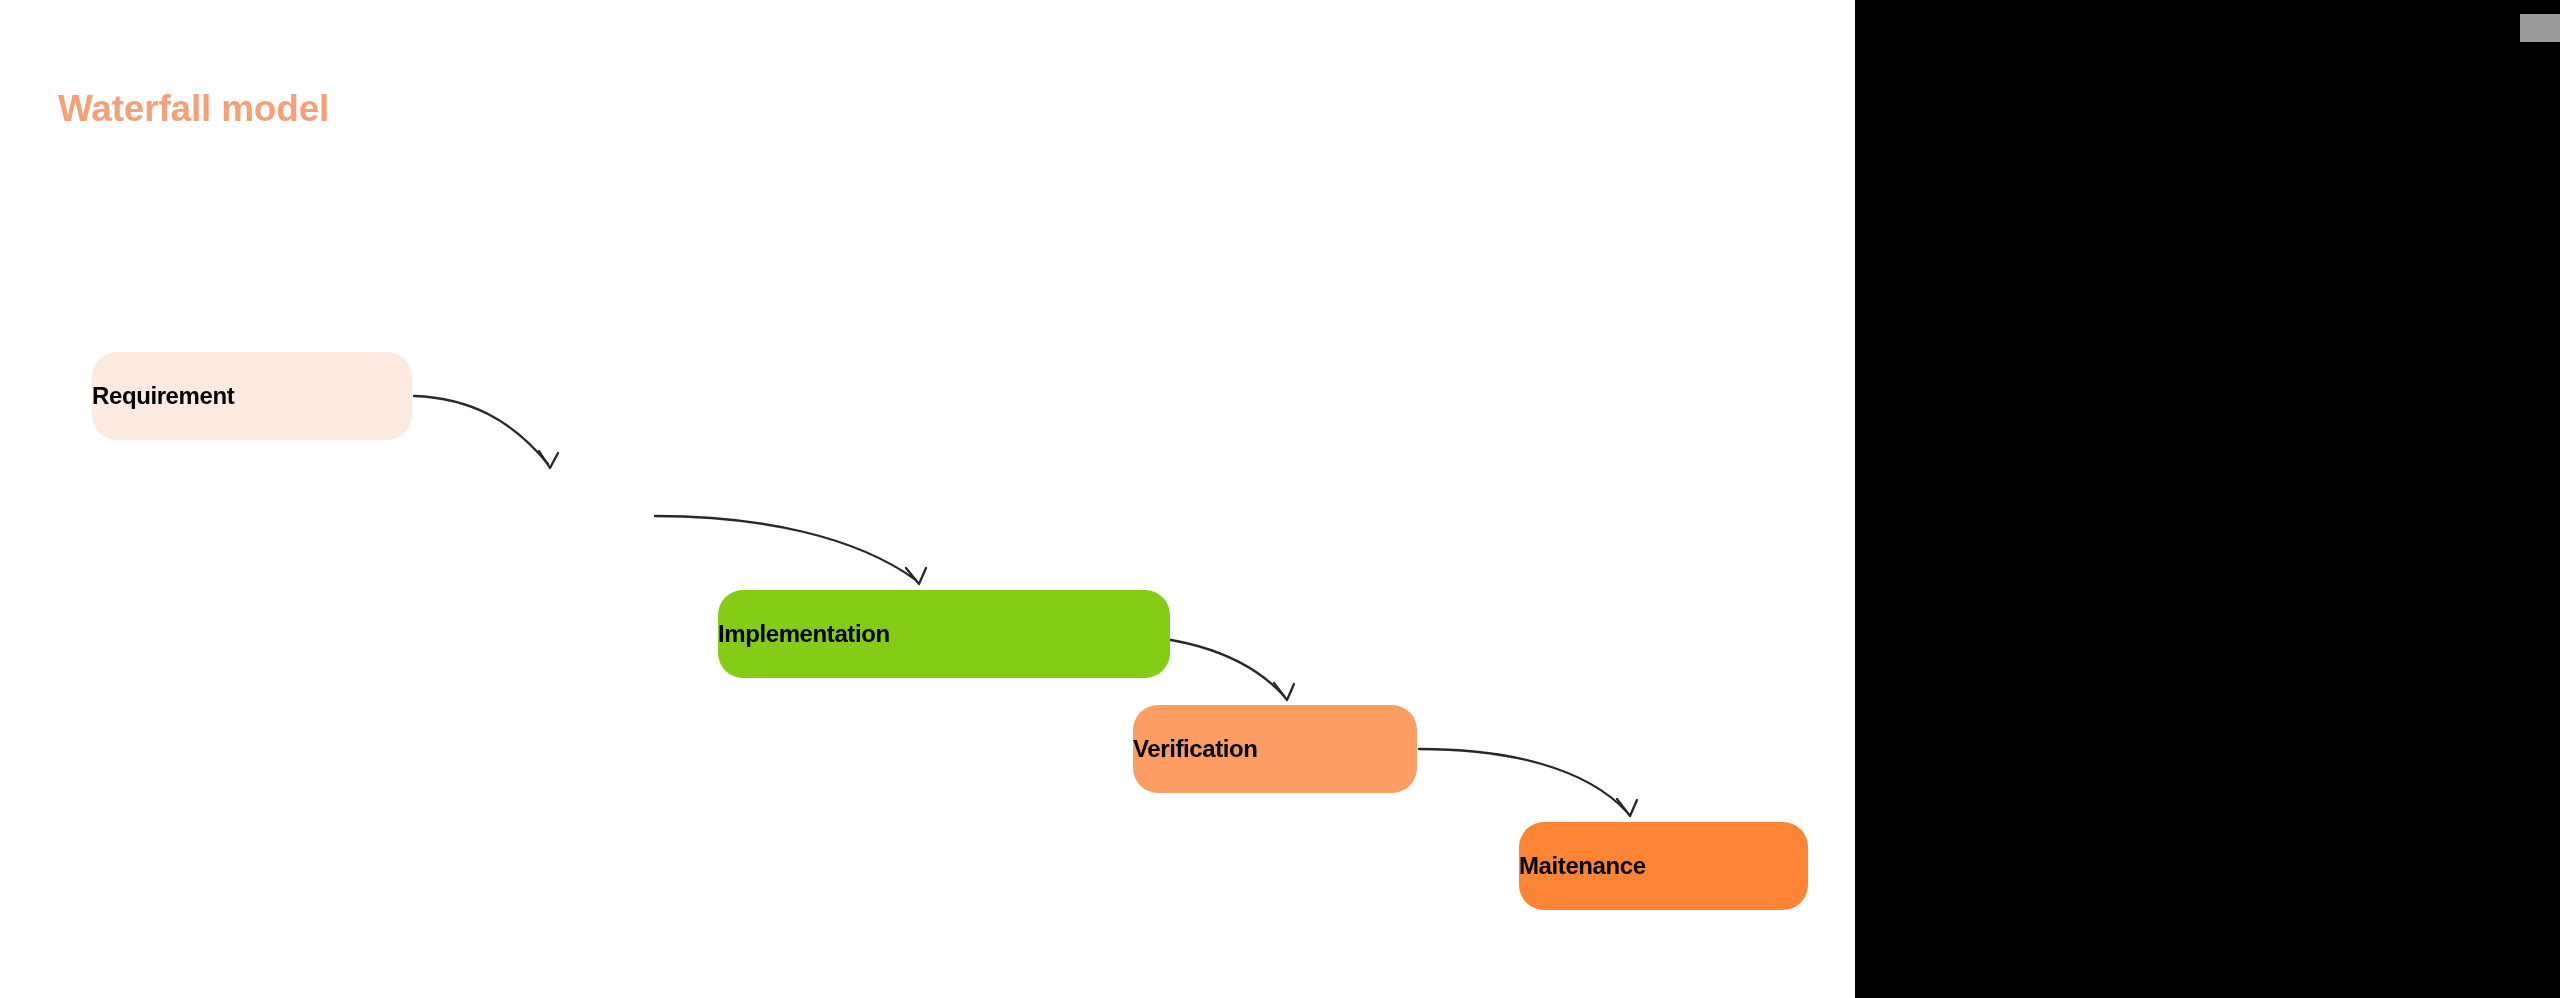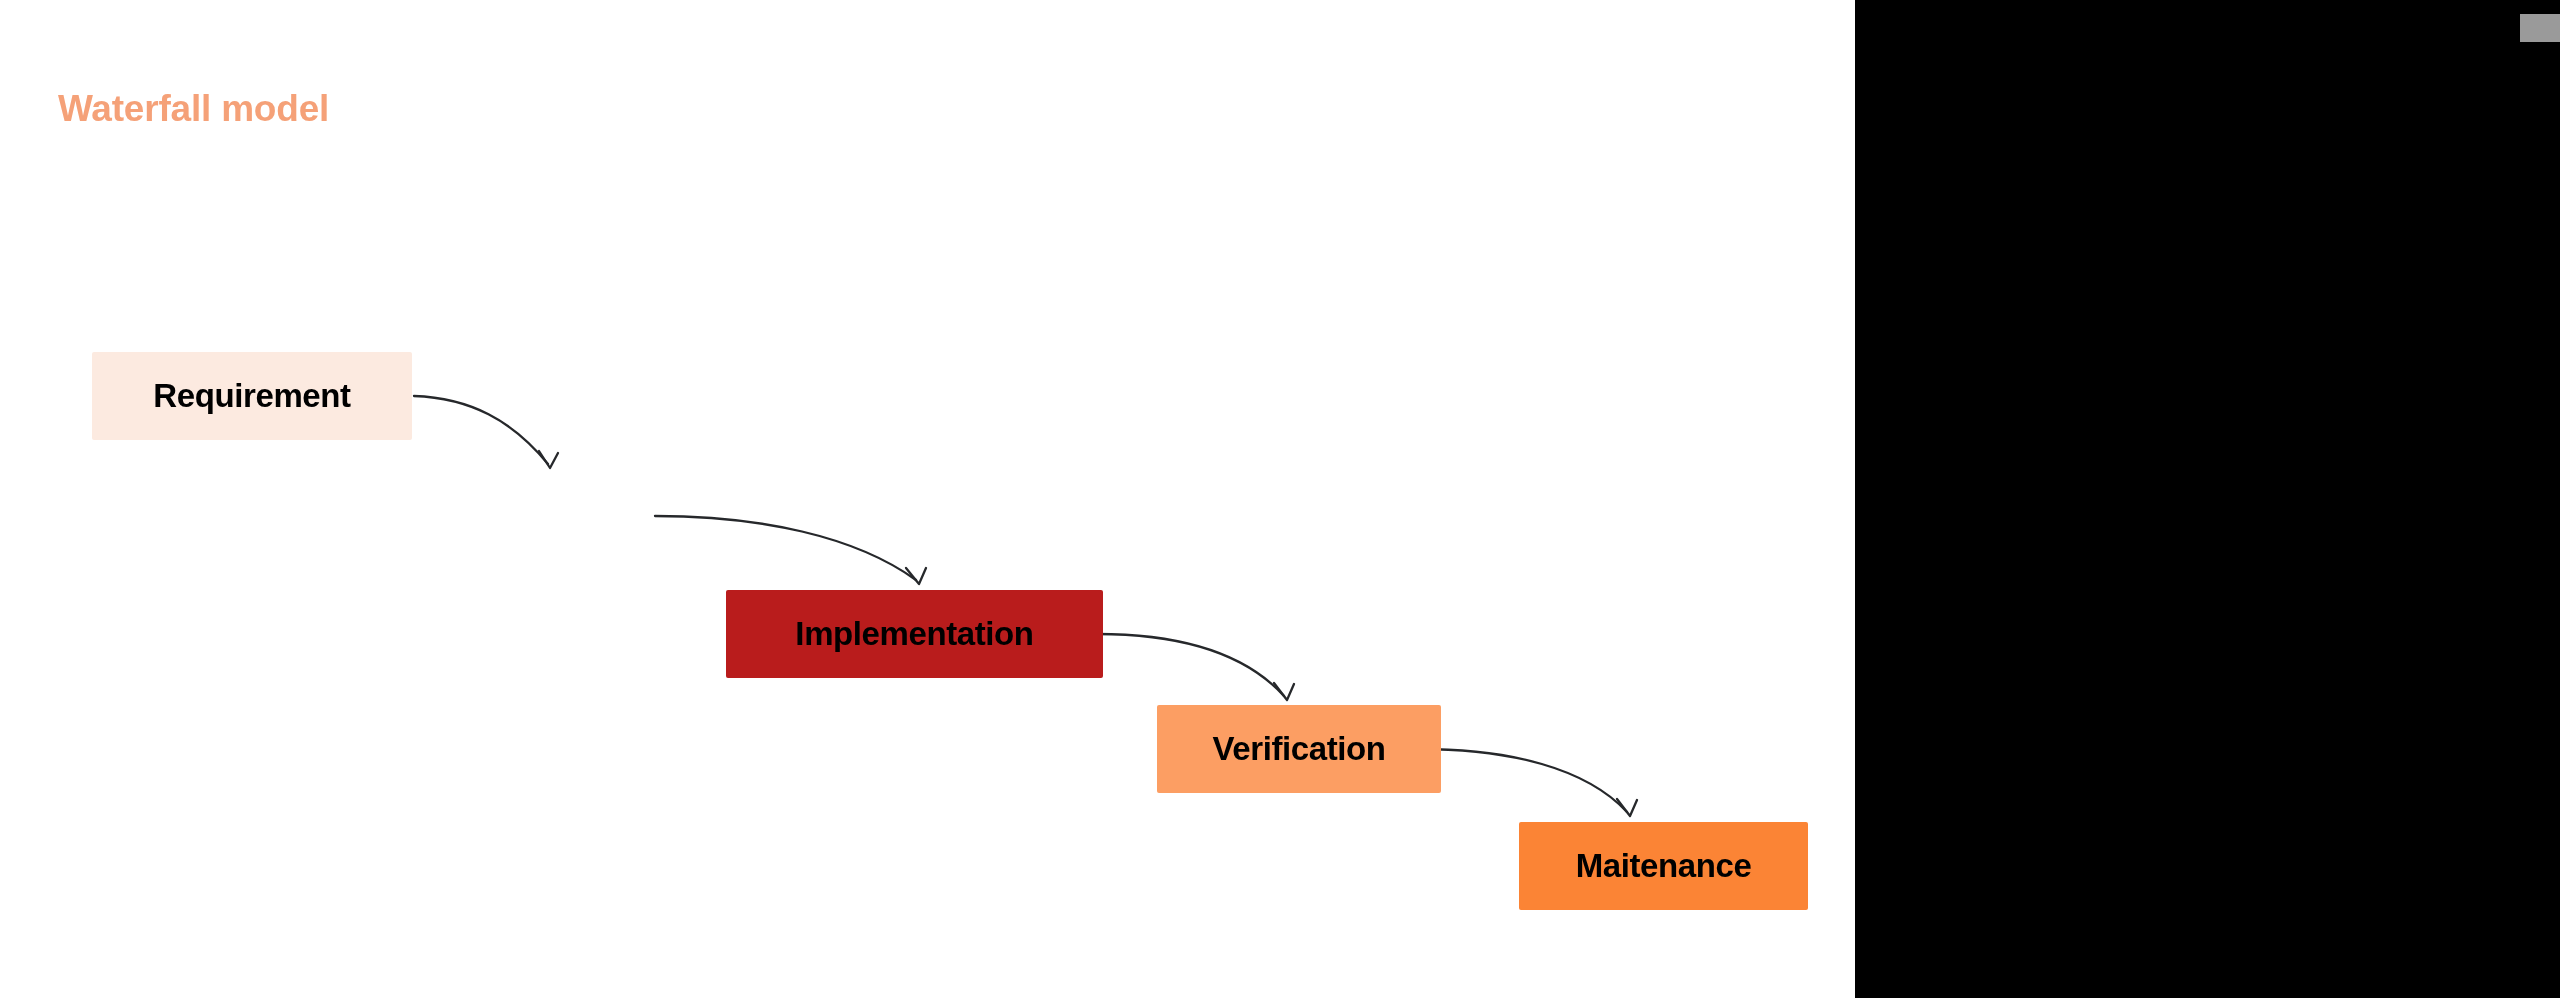--- a/index.html
+++ b/index.html
@@ -66,26 +66,26 @@
     stroke: #26282b;
     stroke-width: 2.3;
     stroke-linecap: round;
     stroke-linejoin: round;
   }
 
   
   .stage-node {
     position: absolute;
     box-sizing: border-box;
-    border-radius: 2px;
+    border-radius: 25px;
     display: flex;
     align-items: center;
-    justify-content: center;
+    justify-content: flex-start;
     color: #000000;
-    font-size: 33px;
+    font-size: 24px;
     font-weight: bold;
     letter-spacing: -0.4px;
     white-space: nowrap;
     user-select: none;
   }
 
   
   #right-pane {
     position: absolute;
     left: 1855px;
@@ -141,25 +141,25 @@
         <path class="edge" d="M 1419 749 C 1510 749 1586 768 1627 812" stroke="#26282b"></path>
         <path class="edge-head" d="M 1617 799 L 1630 816 L 1637 800" stroke="#26282b"></path>
       </g>
     </svg>
 
     <div class="stage-node" id="node-requirement" style="left: 92px; top: 352px; width: 320px; height: 88px; background-color: rgb(252, 234, 224); color: rgb(0, 0, 0);">
       <span>Requirement</span>
     </div>
 
 
-    <div class="stage-node" id="node-implementation" style="left: 718px; top: 590px; width: 377px; height: 88px; background-color: #b91c1c; color: rgb(0, 0, 0); margin-left: 8px;">
+    <div class="stage-node" id="node-implementation" style="left: 718px; top: 590px; width: 452px; height: 88px; background-color: #84cc16; color: rgb(0, 0, 0);">
       <span>Implementation</span>
     </div>
 
-    <div class="stage-node" id="node-verification" style="left: 1133px; top: 705px; width: 284px; height: 88px; background-color: rgb(252, 158, 99); color: rgb(0, 0, 0); margin-left: 24px;">
+    <div class="stage-node" id="node-verification" style="left: 1133px; top: 705px; width: 284px; height: 88px; background-color: rgb(252, 158, 99); color: rgb(0, 0, 0);">
       <span>Verification</span>
     </div>
 
     <div class="stage-node" id="node-maitenance" style="left: 1471px; top: 822px; width: 289px; height: 88px; background-color: rgb(251, 132, 53); color: rgb(0, 0, 0); margin-left: 48px;">
       <span>Maitenance</span>
     </div>
 
   </div>
 
   <div id="right-pane" style="background: rgb(0, 0, 0);">

